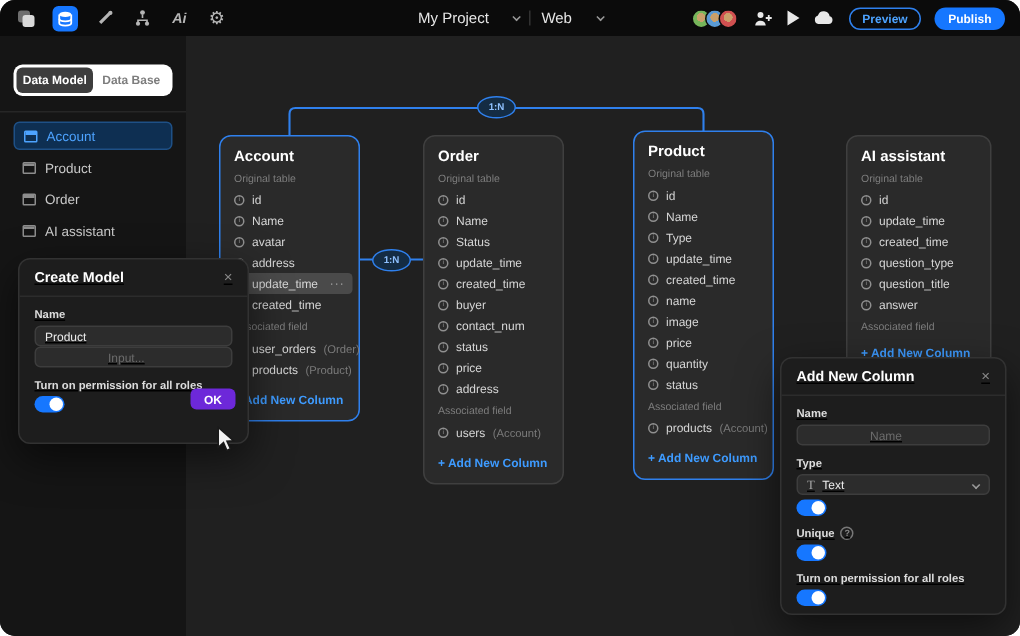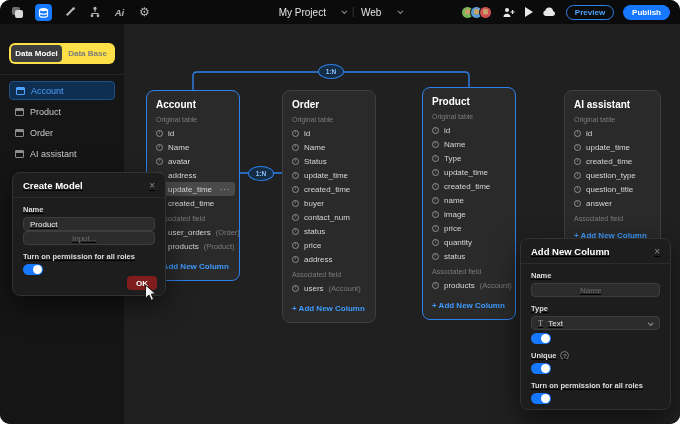--- a/index.html
+++ b/index.html
@@ -27,21 +27,21 @@
   .av-red{background:radial-gradient(circle at 50% 42%,#caa06a 34%,#d05050 35%);}
   .play-tri{width:0;height:0;border-left:8px solid #e8e8e8;border-top:5px solid transparent;border-bottom:5px solid transparent;}
   .btn-preview{height:15px;padding:0 8px;border:1px solid #2f80ed;border-radius:8px;color:#4da3ff;font-size:8px;font-weight:bold;display:flex;align-items:center;background:transparent;}
   .btn-publish{height:15px;padding:0 9px;background:#1677ff;border-radius:8px;color:#fff;font-size:8px;font-weight:bold;display:flex;align-items:center;}
 
   
   #sidebar{position:absolute;left:0;top:24px;width:124px;bottom:0;background:#151515;z-index:5;padding:10px 9px;}
   .sb-title-row{display:flex;align-items:center;gap:5px;}
   .sb-title{font-size:12px;font-weight:bold;color:#fff;}
   .help-circ{width:9px;height:9px;border:1px solid #777;border-radius:50%;color:#888;font-size:6px;display:flex;align-items:center;justify-content:center;}
-  .sb-tabs{margin-top:9px;background:#fde047;border-radius:6px;padding:2px;display:flex;}
+  .sb-tabs{margin-top:9px;background:#ffffff;border-radius:6px;padding:2px;display:flex;}
   .sb-tab{flex:1;text-align:center;font-size:8px;font-weight:bold;color:#7d7d7d;padding:4px 0;border-radius:4px;}
   .sb-tab.active{background:#3d3d3d;color:#fff;}
   .sb-div{height:1px;background:#262626;margin:10px -9px 6px;}
   .model-item{display:flex;align-items:center;gap:6px;height:19px;padding:0 6px;border-radius:4px;font-size:9px;color:#c9c9c9;margin-bottom:2px;}
   .model-item.active{background:#0e2f52;border:1px solid #1e5086;color:#4da3ff;}
   .tbl-icon{width:9px;height:8px;border:1px solid #8d8d8d;border-radius:1px;background:linear-gradient(#8d8d8d 0 2px,transparent 2px);flex:none;}
   .model-item.active .tbl-icon{border-color:#4da3ff;background:linear-gradient(#4da3ff 0 2px,transparent 2px);}
   .add-model{margin-top:12px;font-size:9px;font-weight:bold;color:#3e9bff;padding-left:4px;}
 
   
@@ -69,21 +69,21 @@
   .fld-label{font-size:7.5px;font-weight:bold;color:#ddd;margin-bottom:3px;display:flex;align-items:center;gap:4px;}
   .inp{height:14px;background:#2c2c2c;border:1px solid #3d3d3d;border-radius:4px;display:flex;align-items:center;padding:0 6px;font-size:8px;color:#ececec;}
   .inp.ph{color:#6b6b6b;padding-left:48px;}
   .sel{justify-content:flex-start;gap:5px;position:relative;}
   .sel .t-glyph{font-family:"Liberation Serif",serif;font-size:8.5px;color:#a8a8a8;}
   .sel .chev{position:absolute;right:7px;top:5px;}
   .mt7{margin-top:7px;}
   .toggle{width:20px;height:11px;border-radius:6px;background:#1677ff;position:relative;margin-top:3px;}
   .toggle .knob{position:absolute;top:1px;right:1px;width:9px;height:9px;border-radius:50%;background:#fff;}
   #create-model{left:12px;top:172px;width:154px;height:124px;}
-  #ok-btn{position:absolute;right:8px;bottom:5px;width:30px;height:14px;background:#7f1d1d;border-radius:4px;color:#fff;font-size:8px;font-weight:bold;display:flex;align-items:center;justify-content:center;}
+  #ok-btn{position:absolute;right:8px;bottom:22px;width:30px;height:14px;background:#6d28d9;border-radius:4px;color:#fff;font-size:8px;font-weight:bold;display:flex;align-items:center;justify-content:center;}
   #add-column{left:520px;top:238px;width:151px;height:172px;}
 
   #cursor{position:absolute;left:144px;top:284px;z-index:100;pointer-events:none;}
 </style>
 </head>
 <body>
 
 <div id="app">
 
   <div id="topbar">

